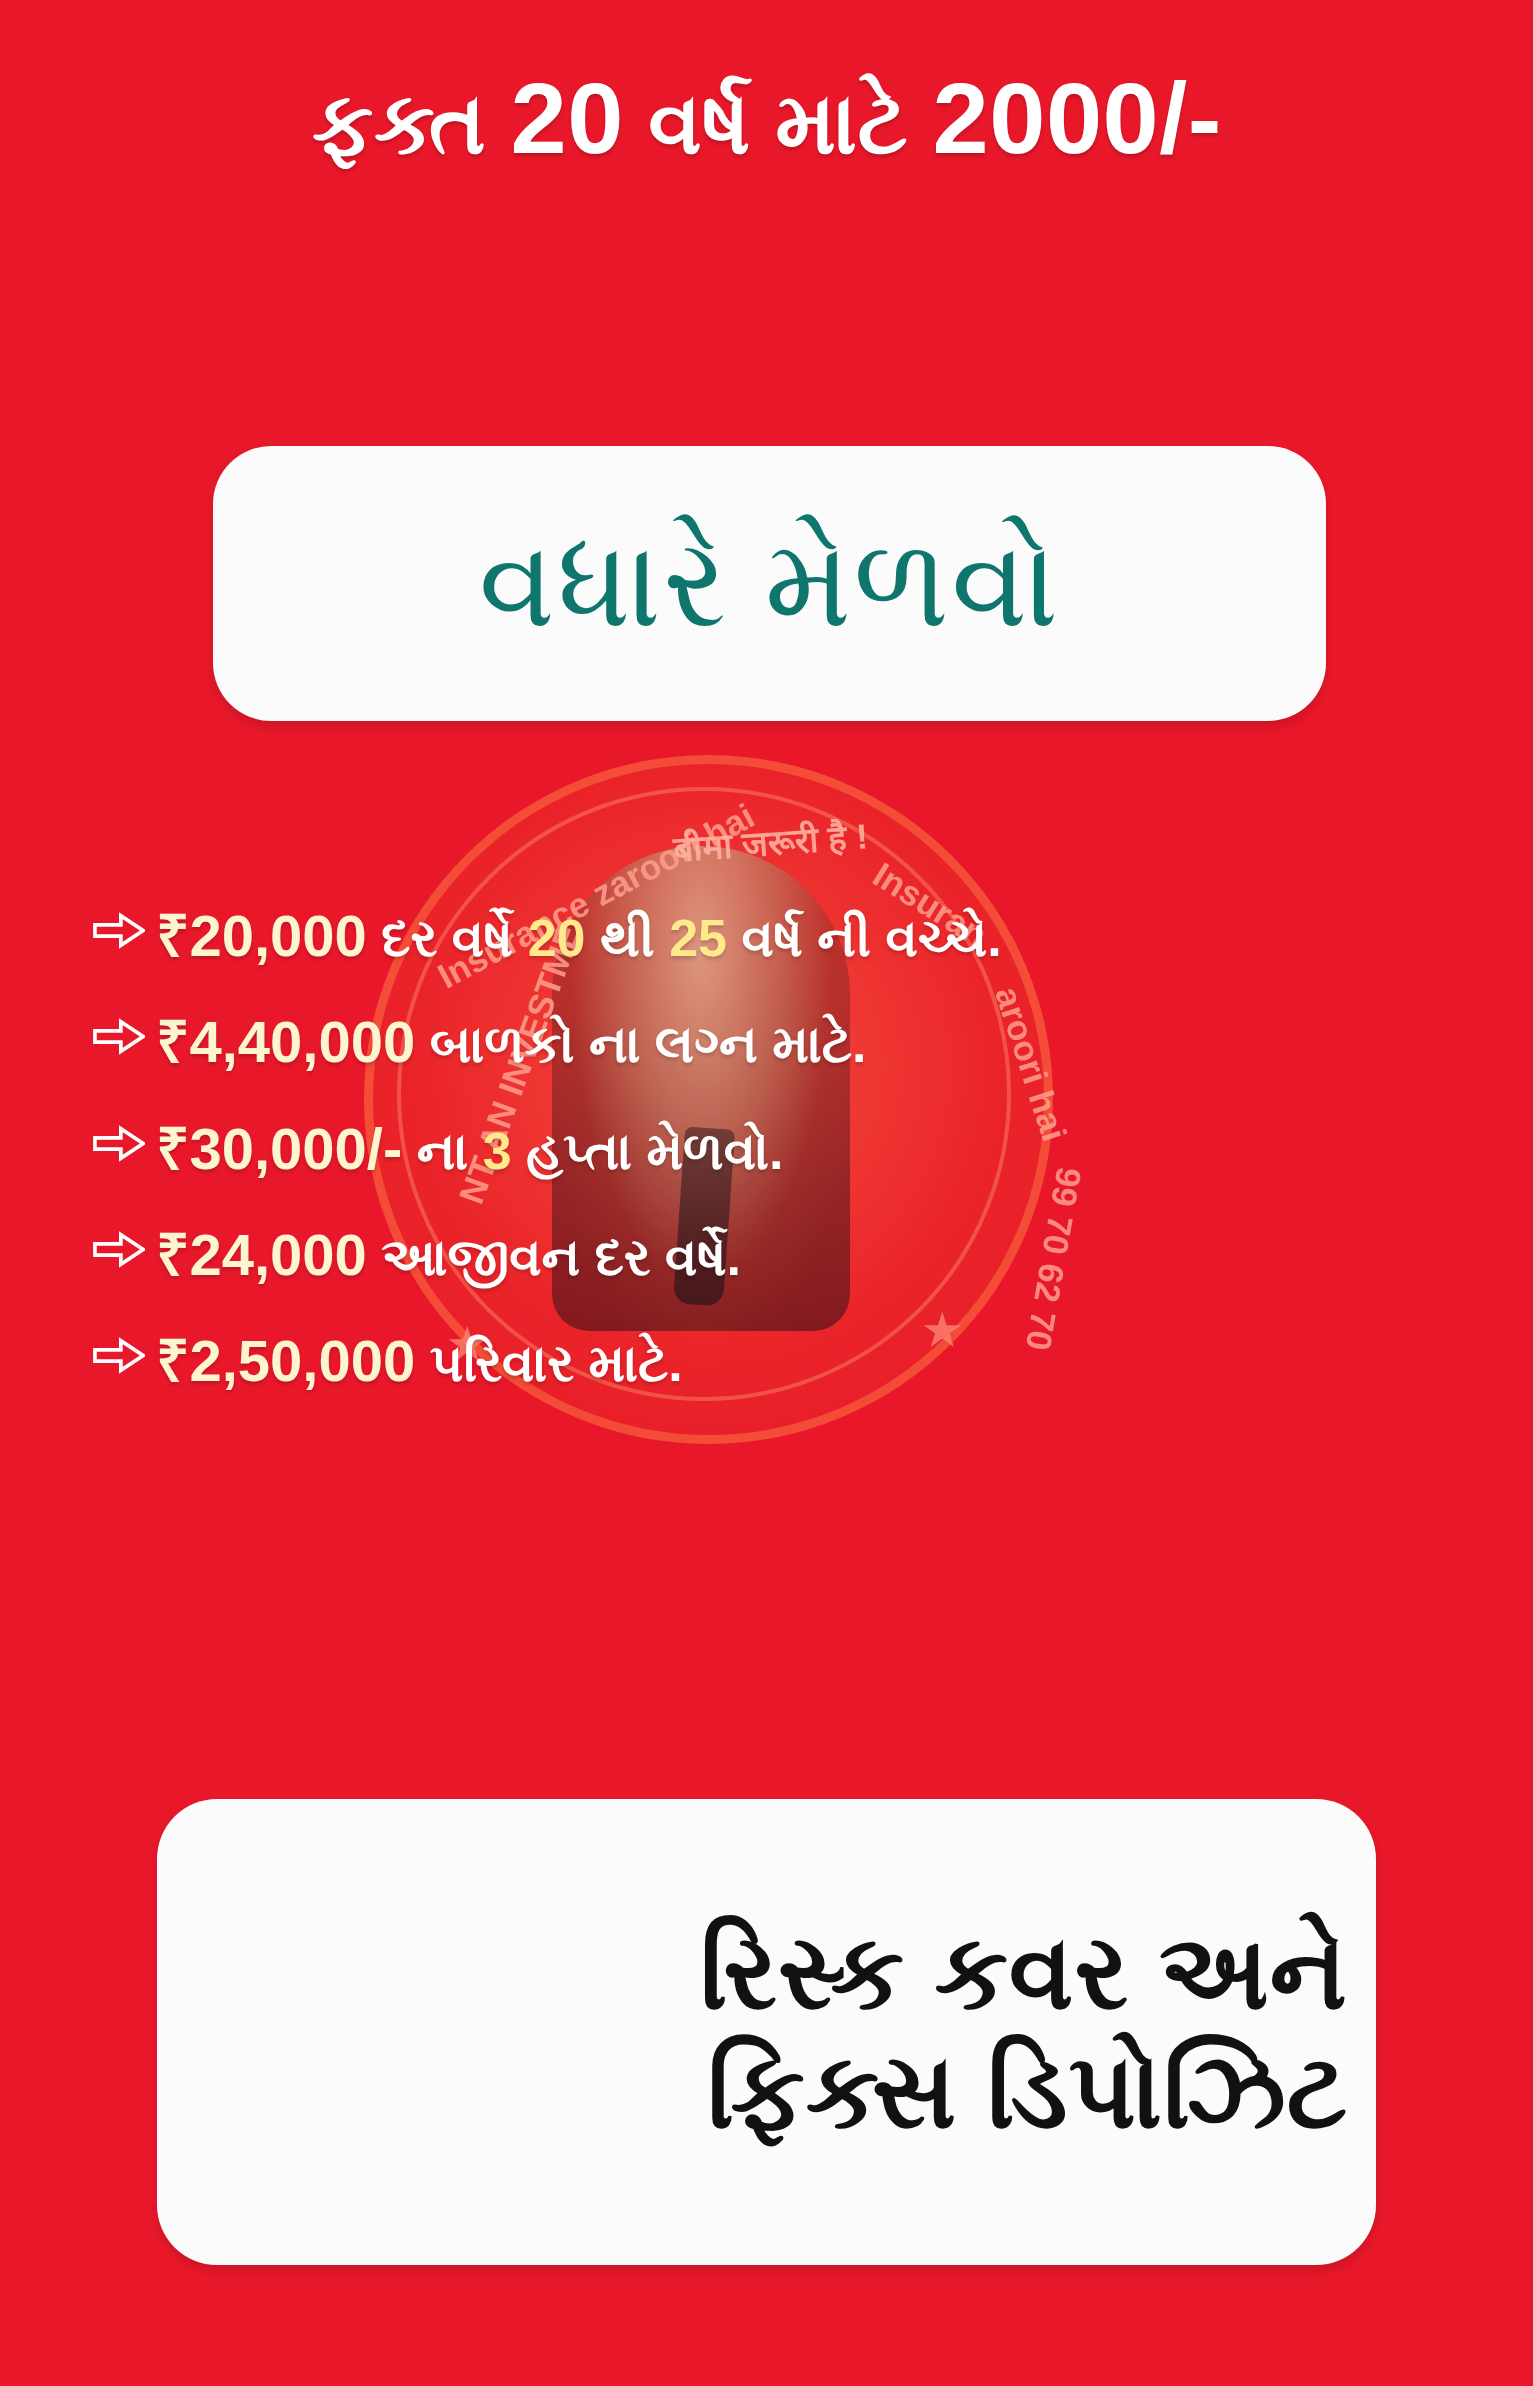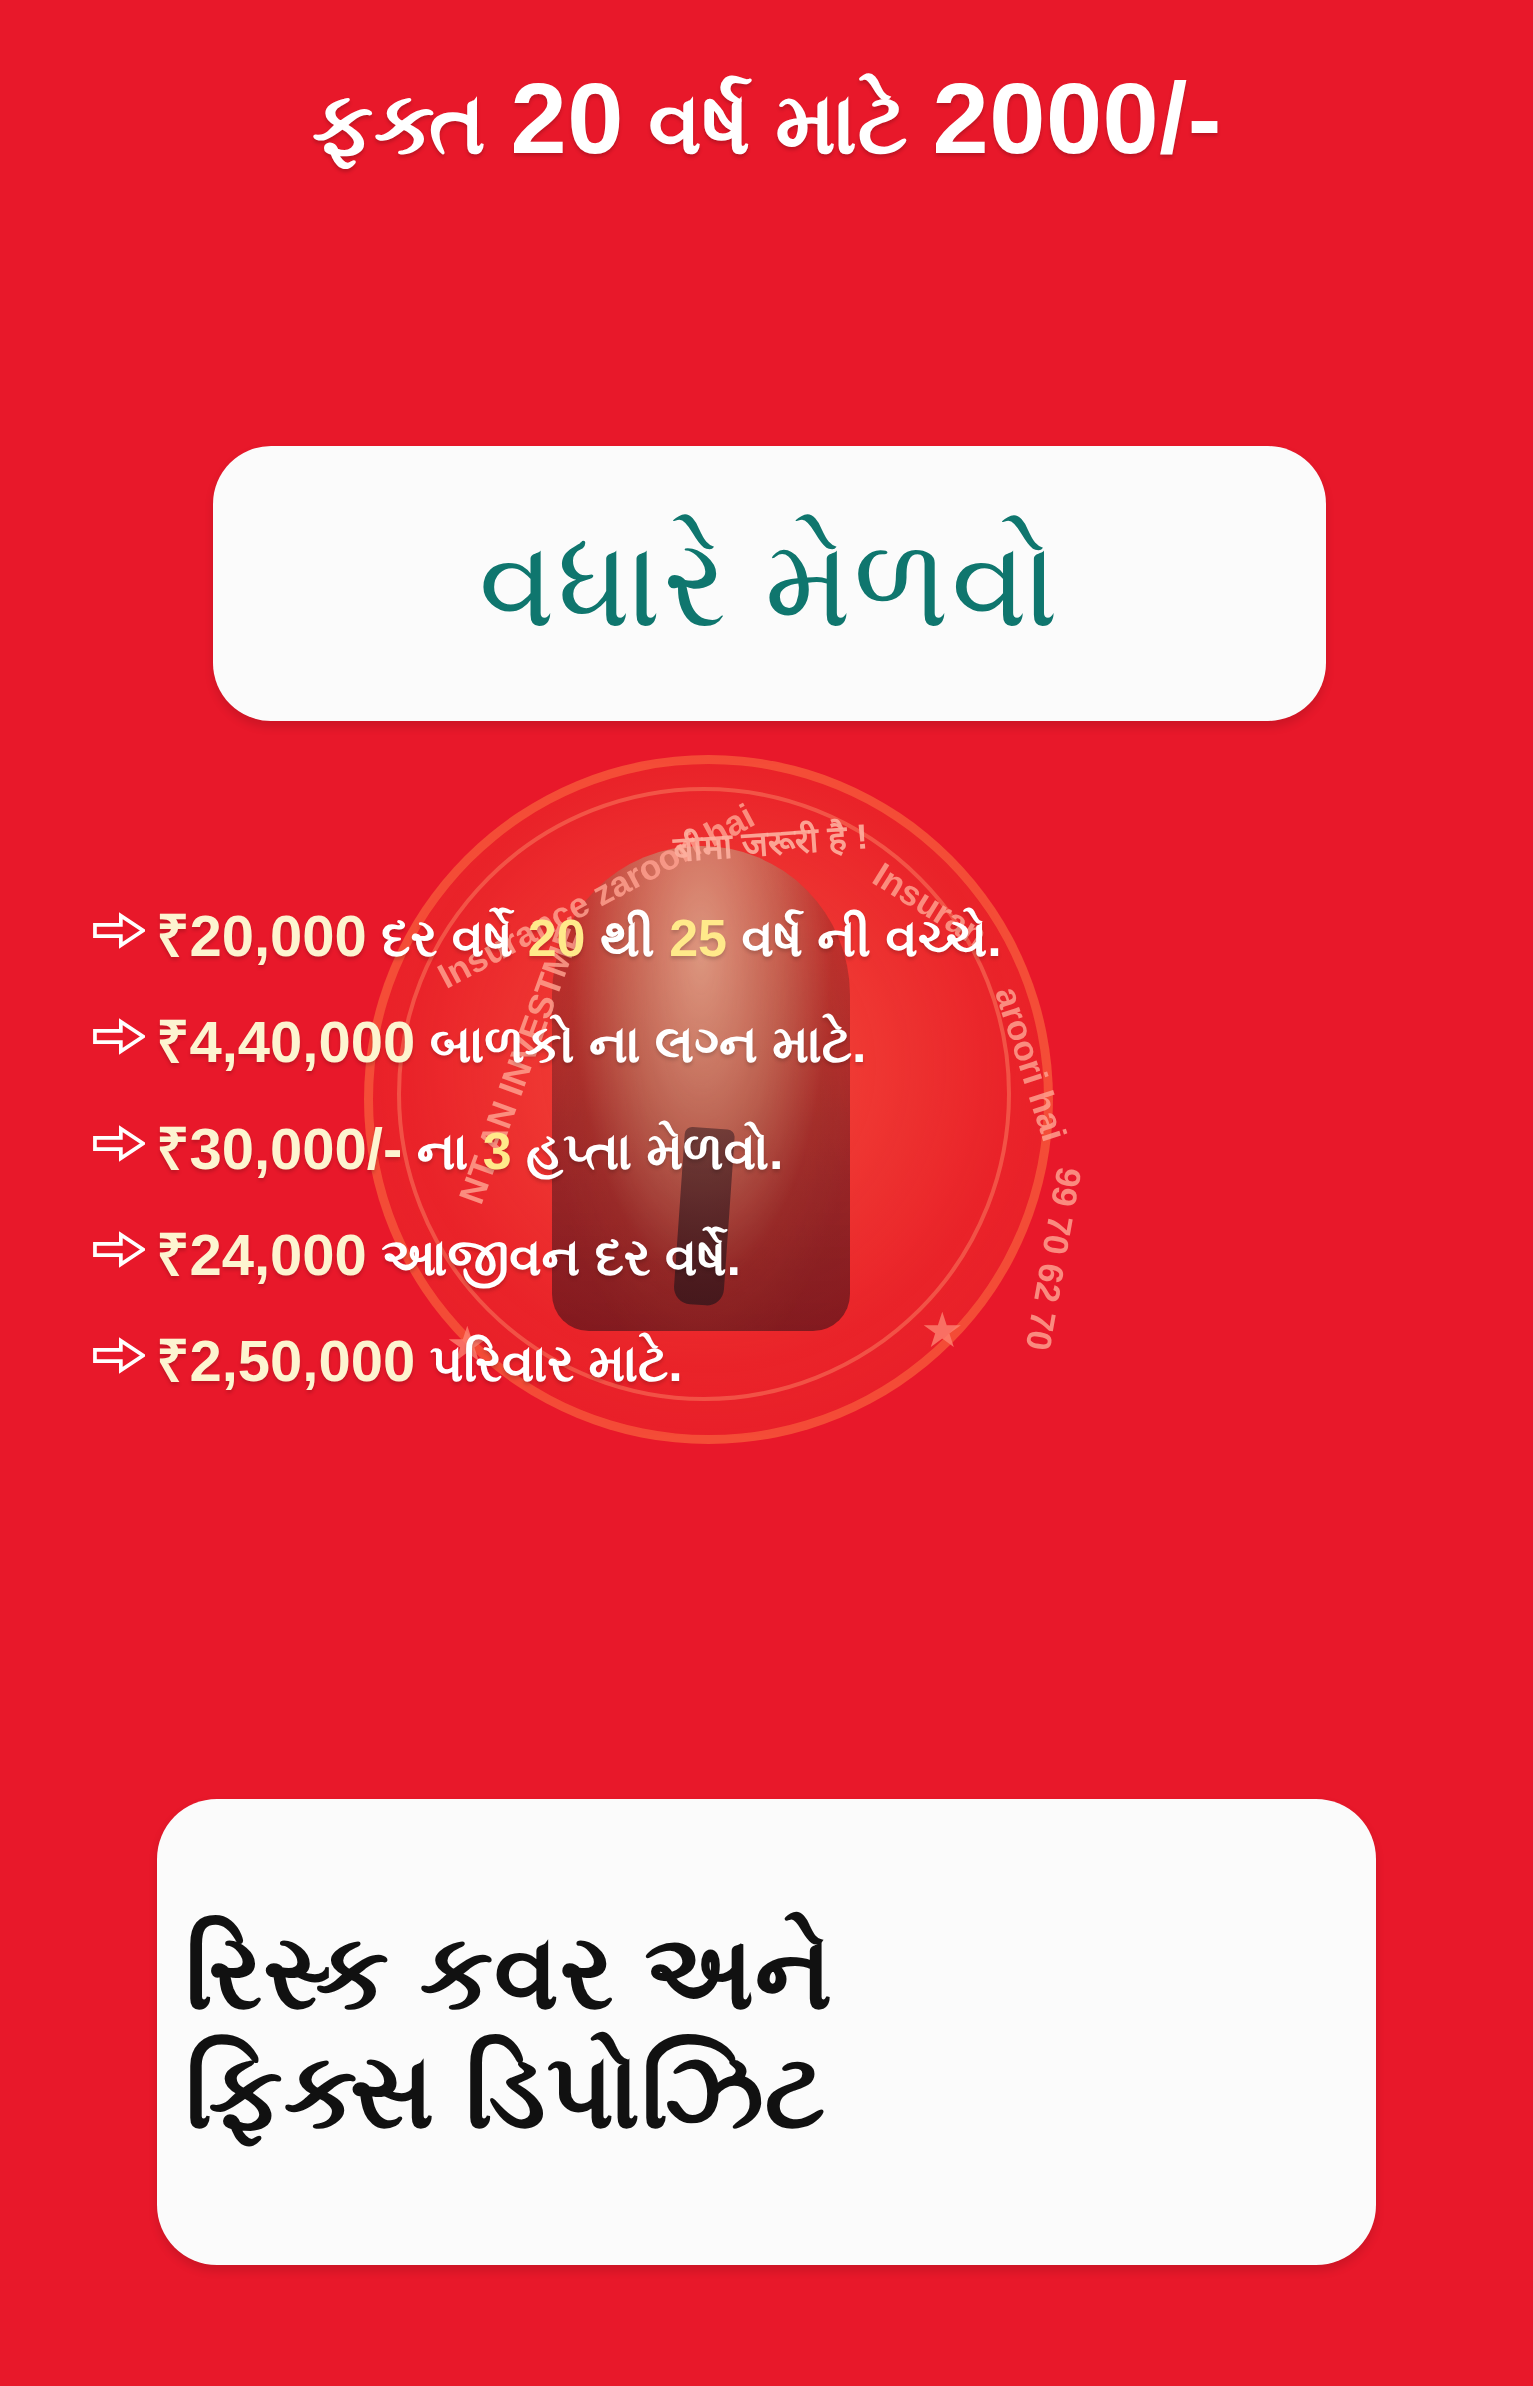--- a/index.html
+++ b/index.html
@@ -184,21 +184,21 @@
     position: absolute;
     top: 1799px;
     left: 157px;
     width: 1219px;
     height: 466px;
     background: #fbfbfb;
     border-radius: 60px;
     box-shadow: 0 5.6px 9.3px rgba(0,0,0,0.12);
     display: flex;
     flex-direction: column;
-    align-items: flex-start;
+    align-items: flex-end;
     justify-content: center;
     box-sizing: border-box;
     padding: 17px 28px;
   }
   .pill-bottom-l1,
   .pill-bottom-l2 {
     color: #111111;
     font-size: 104px;
     font-weight: bold;
     line-height: 1.14;

